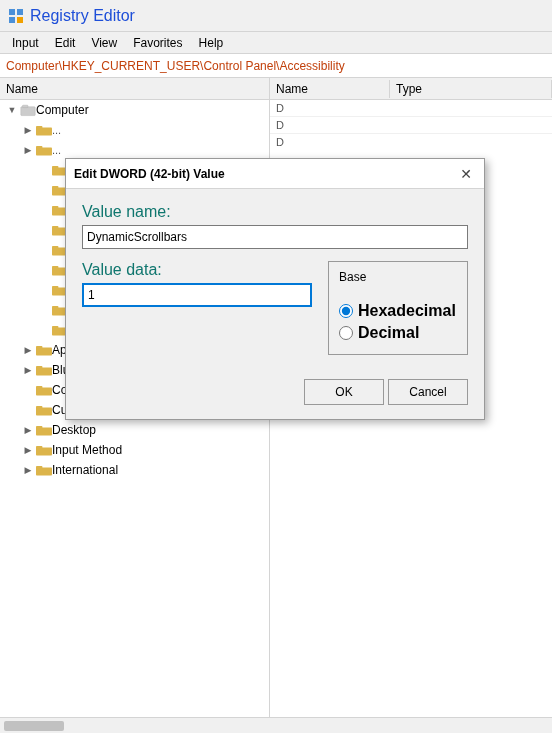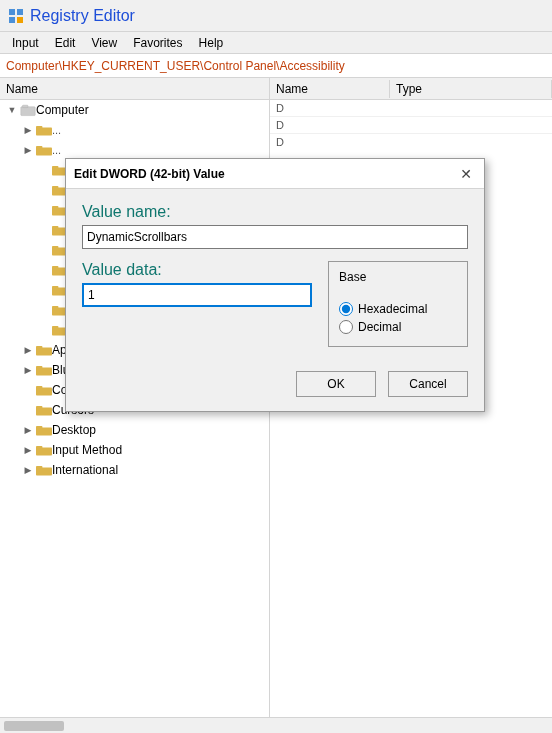--- a/index.html
+++ b/index.html
@@ -252,28 +252,29 @@
     }
 
     .radio-input {
       width: 14px;
       height: 14px;
       margin-right: 5px;
       accent-color: #0078d7;
     }
 
     .radio-label {
-      font-size: 12px;
+      font-size: 16px;
       color: #000;
+      font-weight: bold;
     }
 
     .dialog-buttons {
       display: flex;
       justify-content: flex-end;
-      gap: 12px;
+      gap: 4px;
       margin-top: 16px;
       padding-top: 8px;
     }
 
     .dialog-btn {
       width: 80px;
       height: 26px;
       border: 1px solid #999;
       background: #f0f0f0;
       font-size: 12px;

